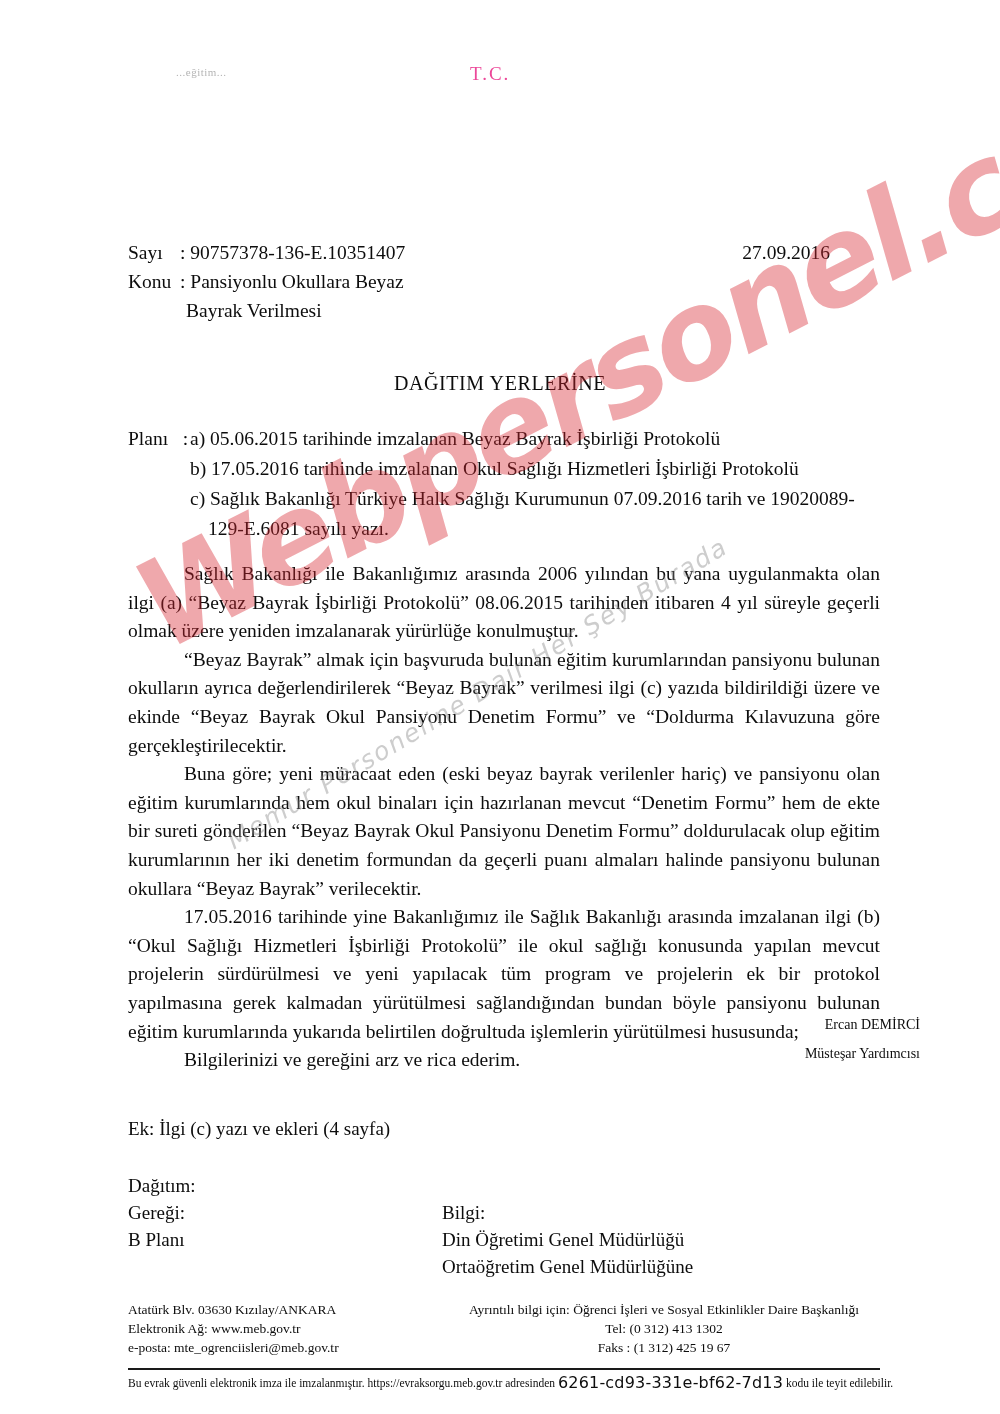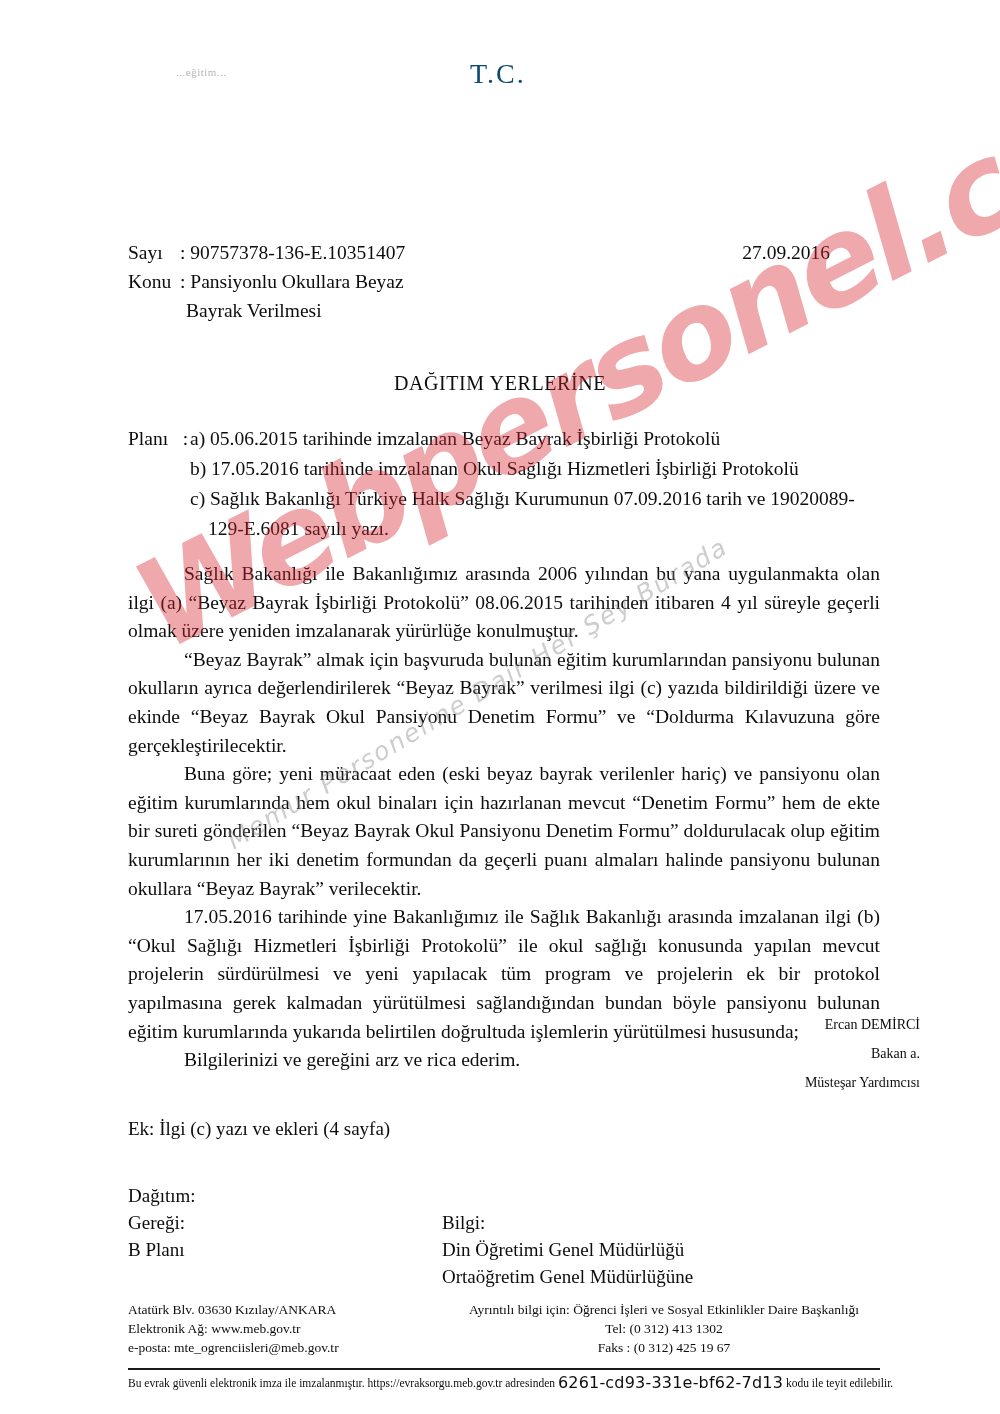--- a/index.html
+++ b/index.html
@@ -84,23 +84,23 @@
     left: 470px;
     top: 64px;
     width: 120px;
     height: 20px;
     overflow: hidden;
   }
   .lh-tc {
     position: absolute;
     left: 0;
     top: 0;
-    font-size: 28px;
+    font-size: 19px;
     letter-spacing: 2px;
-    color: #0c4a6e;
+    color: #ec4899;
     line-height: 20px;
     white-space: nowrap;
   }
 
   
   .meta {
     position: absolute;
     left: 128px;
     top: 238px;
     width: 744px;
@@ -207,21 +207,20 @@
     white-space: nowrap;
   }
   .dist {
     position: absolute;
     left: 128px;
     top: 1172px;
     width: 760px;
     z-index: 2;
     font-size: 19px;
     line-height: 27px;
-    margin-top: 10px;
   }
   .dist-title { white-space: nowrap; }
   .dist-cols {
     display: flex;
   }
   .dist-col-left { width: 314px; }
   .dist-col-right { flex: 1; }
   .dist-line { white-space: nowrap; }
 
   
@@ -307,21 +306,20 @@
   <div class="body">
     <p>Sağlık Bakanlığı ile Bakanlığımız arasında 2006 yılından bu yana uygulanmakta olan ilgi (a) “Beyaz Bayrak İşbirliği Protokolü” 08.06.2015 tarihinden itibaren 4 yıl süreyle geçerli olmak üzere yeniden imzalanarak yürürlüğe konulmuştur.</p>
     <p>“Beyaz Bayrak” almak için başvuruda bulunan eğitim kurumlarından pansiyonu bulunan okulların ayrıca değerlendirilerek “Beyaz Bayrak” verilmesi ilgi (c) yazıda bildirildiği üzere ve ekinde “Beyaz Bayrak Okul Pansiyonu Denetim Formu” ve “Doldurma Kılavuzuna göre gerçekleştirilecektir.</p>
     <p>Buna göre; yeni müracaat eden (eski beyaz bayrak verilenler hariç) ve pansiyonu olan eğitim kurumlarında hem okul binaları için hazırlanan mevcut “Denetim Formu” hem de ekte bir sureti gönderilen “Beyaz Bayrak Okul Pansiyonu Denetim Formu” doldurulacak olup eğitim kurumlarının her iki denetim formundan da geçerli puanı almaları halinde pansiyonu bulunan okullara “Beyaz Bayrak” verilecektir.</p>
     <p>17.05.2016 tarihinde yine Bakanlığımız ile Sağlık Bakanlığı arasında imzalanan  ilgi (b) “Okul Sağlığı Hizmetleri İşbirliği Protokolü” ile okul sağlığı konusunda yapılan mevcut projelerin sürdürülmesi ve yeni yapılacak tüm program ve projelerin ek bir protokol yapılmasına gerek kalmadan yürütülmesi sağlandığından bundan böyle pansiyonu bulunan eğitim kurumlarında yukarıda belirtilen  doğrultuda işlemlerin yürütülmesi hususunda;</p>
     <p class="last">Bilgilerinizi ve gereğini arz ve rica ederim.</p>
   </div>
 
   <div class="signature">
     <div>Ercan DEMİRCİ</div>
-    <div>Bakan a.</div>
     <div>Müsteşar Yardımcısı</div>
   </div>
 
   <div class="ek">Ek: İlgi (c) yazı ve ekleri (4 sayfa)</div>
 
   <div class="dist">
     <div class="dist-title">Dağıtım:</div>
     <div class="dist-cols">
       <div class="dist-col-left">
         <div class="dist-line">Gereği:</div>
@@ -338,21 +336,21 @@
   <div class="footer">
     <div class="footer-cols">
       <div class="footer-left">
         <div class="footer-line">Atatürk Blv.  03630 Kızılay/ANKARA</div>
         <div class="footer-line">Elektronik Ağ: www.meb.gov.tr</div>
         <div class="footer-line">e-posta: mte_ogrenciisleri@meb.gov.tr</div>
       </div>
       <div class="footer-right">
         <div class="footer-line">Ayrıntılı bilgi için: Öğrenci İşleri ve Sosyal Etkinlikler Daire Başkanlığı</div>
         <div class="footer-line">Tel: (0 312) 413 1302</div>
-        <div class="footer-line">Faks : (0 312) 425 19 67</div>
+        <div class="footer-line">Faks : (1 312) 425 19 67</div>
       </div>
     </div>
   </div>
 
   <div class="footer-rule"></div>
 
   <div class="verify">
     <span>Bu evrak güvenli elektronik imza ile imzalanmıştır. https://evraksorgu.meb.gov.tr adresinden</span>
     <span class="code">6261-cd93-331e-bf62-7d13</span>
     <span>kodu ile teyit edilebilir.</span>

